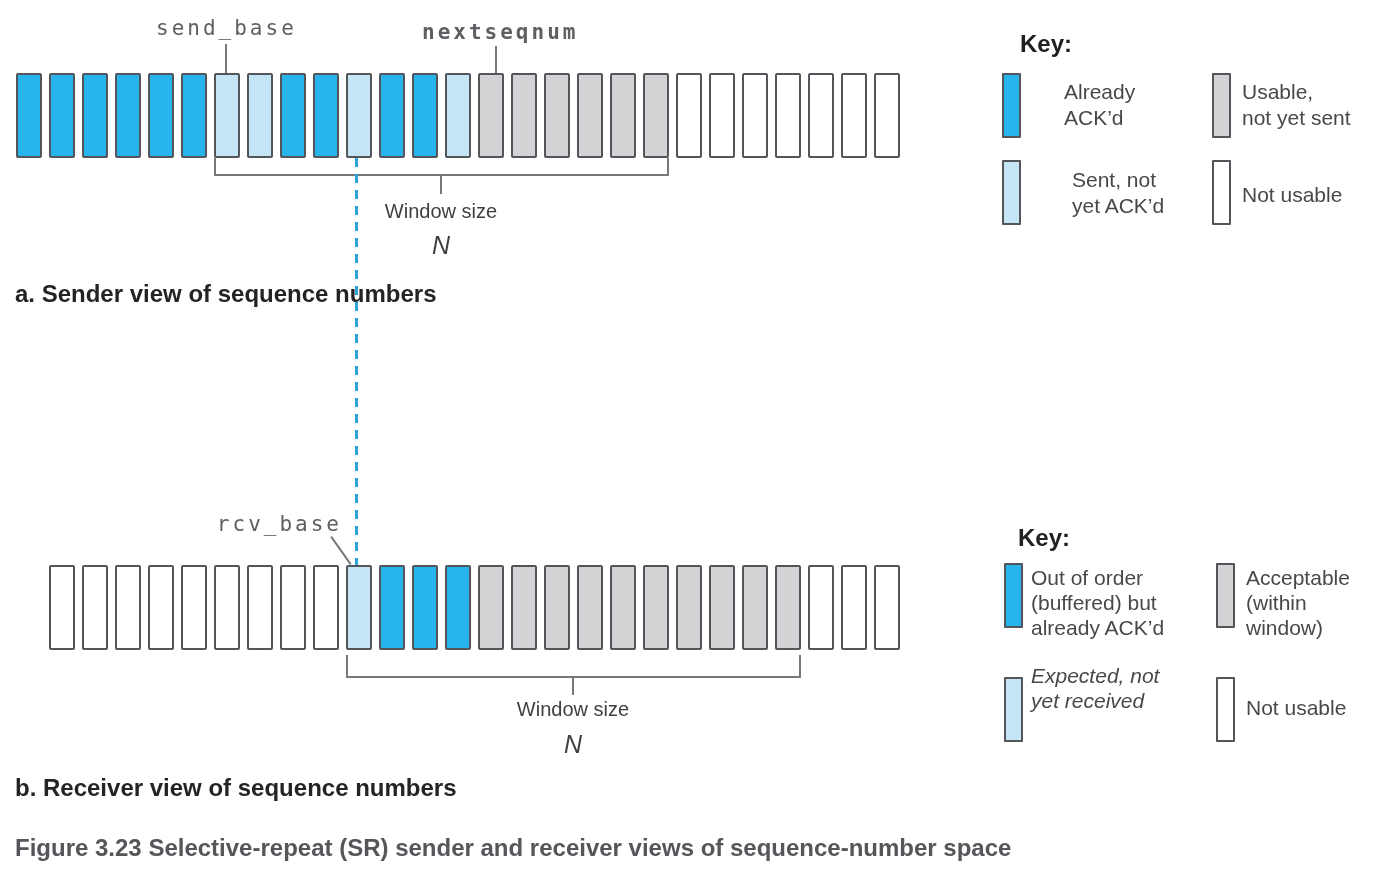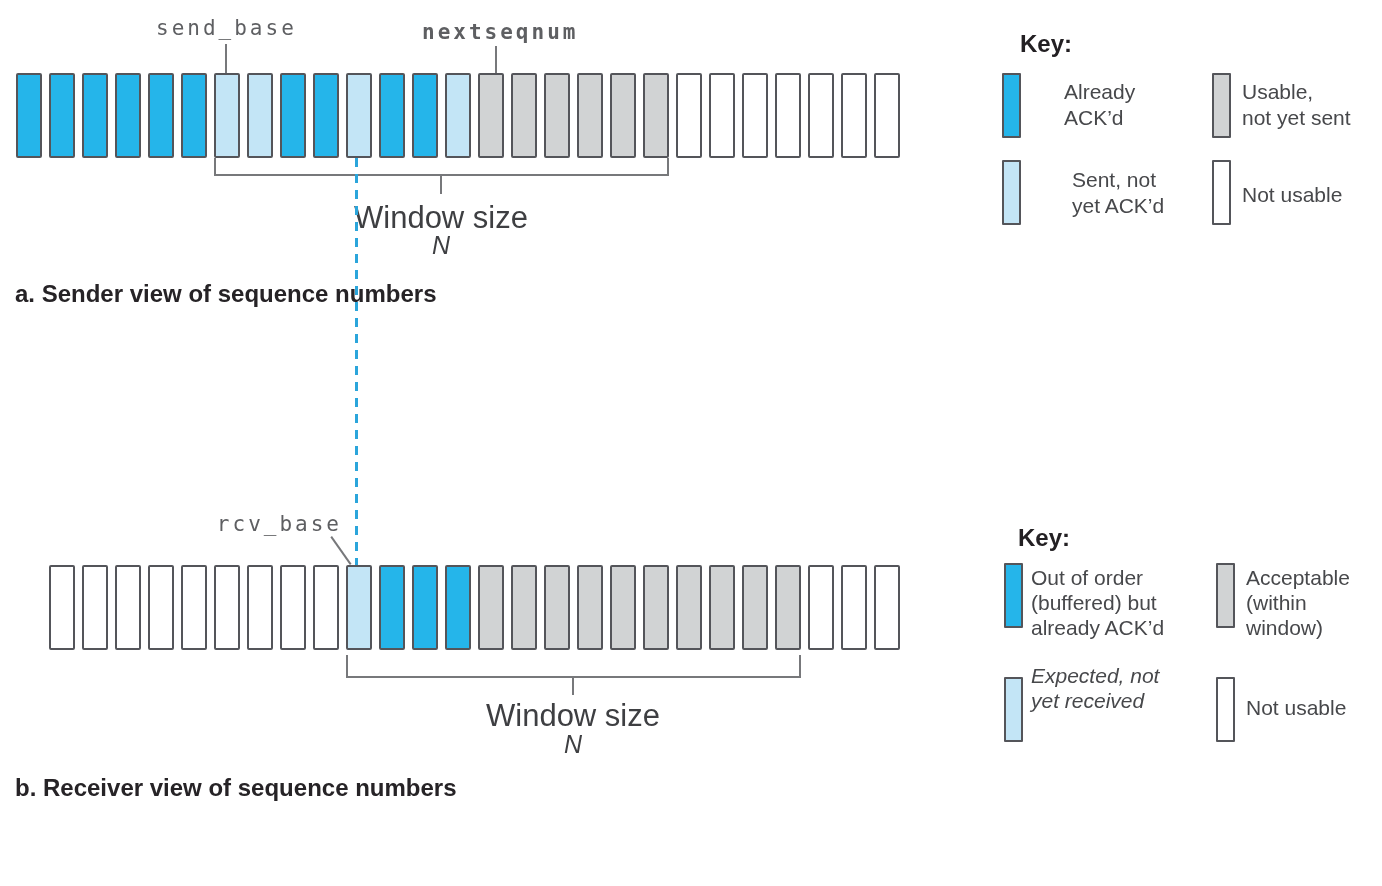--- a/index.html
+++ b/index.html
@@ -26,21 +26,21 @@
   .hline { position:absolute; height:2px; background:#77787B; }
   .diag  { position:absolute; height:2px; width:34px; background:#77787B;
            transform-origin:0 0; transform:rotate(55deg); }
   
   .dashed {
     position:absolute; width:3px;
     background:repeating-linear-gradient(to bottom, #2BA5DB 0 9px, transparent 9px 16px);
   }
   
   .win-label { position:absolute; width:300px; text-align:center;
-               font-size:31px; color:#3E3F42; font-weight:500; }
+               font-size:20px; color:#3E3F42; font-weight:500; }
   .win-n { position:absolute; width:300px; text-align:center;
            font-size:25px; font-style:italic; color:#3E3F42; font-weight:500; }
   
   .view-caption { position:absolute; font-size:24px; font-weight:bold; color:#262326; }
   .fig-caption  { position:absolute; font-size:24px; font-weight:bold; color:#54565A; }
   
   .key-title { position:absolute; font-size:24px; font-weight:600; color:#232023;margin-left:16px; }
   .swatch {
     position:absolute; width:15px; height:61px;
     border:2px solid #54555A; border-radius:1px; background:#fff;
@@ -183,14 +183,15 @@
 window)</div>
 
     <div class="swatch" style="left: 1004px; top: 677px; background: rgb(195, 229, 246);"></div>
     <div class="key-text tight" style="left:1031px; top:663px;font-style:italic;">Expected, not
 yet received</div>
 
     <div class="swatch" style="left: 1216px; top: 677px; background: rgb(255, 255, 255);"></div>
     <div class="key-text tight" style="left:1246px; top:695px;">Not usable</div>
   </div>
 
+  <div class="fig-caption" style="left:15px; top:834px;">Figure 3.23 Selective-repeat (SR) sender and receiver views of sequence-number space</div>
 
 </div>
 
 </body></html>

